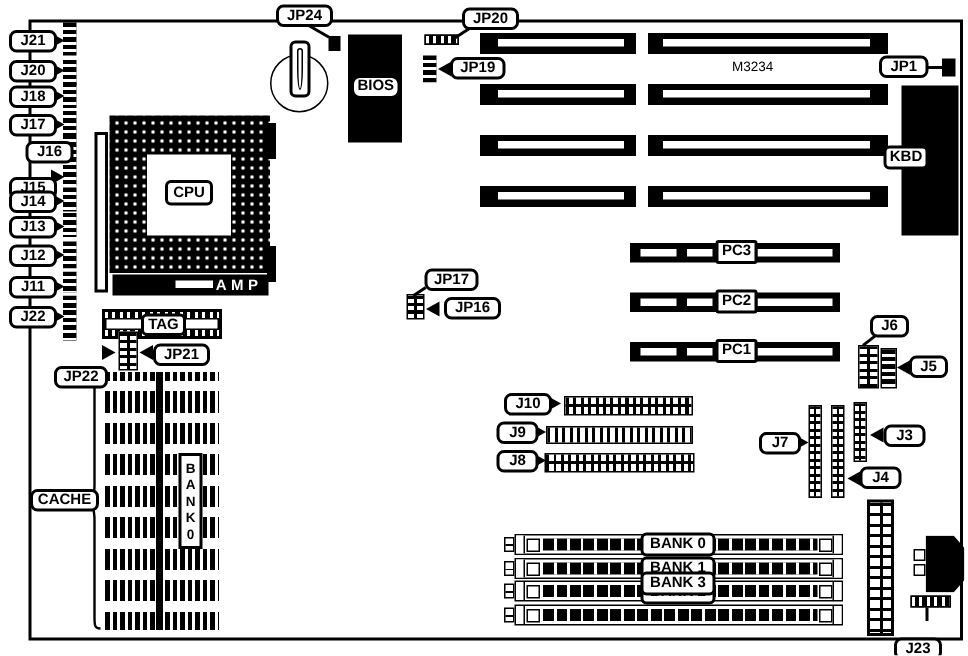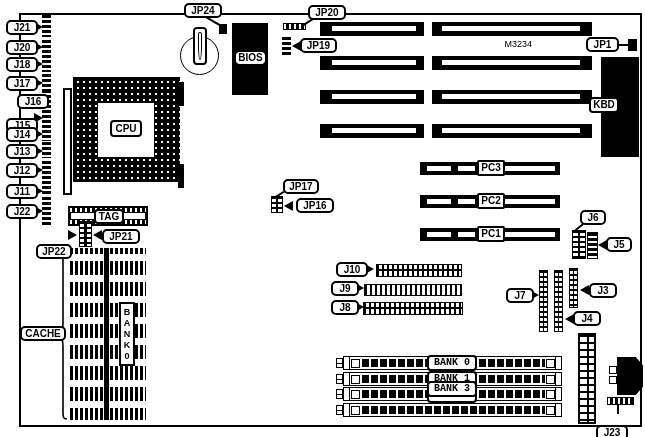--- a/index.html
+++ b/index.html
@@ -62,21 +62,21 @@
   
   .simm { position:absolute; left:343px; width:219px; height:14px; background:#fff; border:1px solid #000; }
   .simm .bar { position:absolute; left:18px; right:16px; top:2px; bottom:2px; background:#000;
     background-image:repeating-linear-gradient(90deg,transparent 0 7px,#fff 7px 9px); }
   .simm .latch-l { position:absolute; left:7px; top:2px; width:9px; height:9px; background:#fff; border:1px solid #000; z-index:2; }
   .simm .latch-r { position:absolute; right:6px; top:2px; width:9px; height:9px; background:#fff; border:1px solid #000; z-index:2; }
   .simm .cap-l { position:absolute; left:0; top:0; bottom:0; width:6px; background:#fff; border-right:1px solid #000; }
   .simm .cap-r { position:absolute; right:0; top:0; bottom:0; width:6px; background:#fff; border-left:1px solid #000; }
   .endtab { position:absolute; width:7px; height:10px; background:#fff; border:1px solid #000;
     background-image:linear-gradient(180deg,transparent 0 4px,#000 4px 5px,transparent 5px); }
-  .bankbox { position:absolute; left:427px; width:50px; height:16px;font-family:Liberation Mono, monospace; }
+  .bankbox { position:absolute; left:427px; width:50px; height:16px; }
 </style>
 </head>
 <body>
 
 <div id="canvas">
 
   <div id="board"></div>
 
   <div class="co" style="left:6px;top:20px;width:32px">J21</div>
   <div class="co" style="left:6px;top:40px;width:32px">J20</div>
@@ -115,20 +115,24 @@
   <div class="hdash" style="left:42px;top:197px;width:9px;height:30px"></div>
 
   <div id="cpu-socket">
     <div id="cpu-inner"></div>
   </div>
   <div class="lbl" style="left:110px;top:120px;width:32px;height:17px">CPU</div>
   <div class="abs" style="left:63px;top:88px;width:9px;height:107px;background:#fff;border:2px solid #000"></div>
   <div class="blk" style="left:178px;top:82px;width:6px;height:24px"></div>
   <div class="blk" style="left:178px;top:164px;width:6px;height:24px"></div>
 
+  <div class="blk" style="left:75px;top:183px;width:104px;height:14px;z-index:3">
+    <div class="abs" style="left:42px;top:4px;width:25px;height:5px;background:#fff"></div>
+    <div class="abs" style="right:4px;top:2px;color:#fff;font-size:10px;font-weight:bold;letter-spacing:3px">AMP</div>
+  </div>
 
   <div class="blk" style="left:68px;top:206px;width:80px;height:20px">
     <div class="abs" style="left:2px;right:2px;top:2px;height:4px;background-image:repeating-linear-gradient(90deg,#fff 0 2px,transparent 2px 5px)"></div>
     <div class="abs" style="left:3px;right:3px;top:7px;height:6px;background:#fff"></div>
     <div class="abs" style="left:2px;right:2px;bottom:2px;height:4px;background-image:repeating-linear-gradient(90deg,#fff 0 2px,transparent 2px 5px)"></div>
   </div>
   <div class="lbl" style="left:94px;top:209px;width:30px;height:15px">TAG</div>
 
   <div class="co" style="left:36px;top:244px;width:36px">JP22</div>
   <div class="tri tri-r" style="left:68px;top:230px"></div>
@@ -186,21 +190,21 @@
   <div class="isa" style="left:432px;top:90px;width:160px">
       <div class="isa-in" style="left:10px;right:12px"></div>
     </div>
   <div class="isa" style="left:320px;top:124px;width:104px">
       <div class="isa-in" style="left:12px;right:8px"></div>
     </div>
   <div class="isa" style="left:432px;top:124px;width:160px">
       <div class="isa-in" style="left:10px;right:12px"></div>
     </div>
 
-  <div class="abs" style="left:488px;top:39px;width:44px;text-align:right;font-size:9px;color:#000">M3234</div>
+  <div class="abs" style="left:488px;top:39px;width:44px;text-align:left;font-size:9px;color:#000">M3234</div>
 
   <div class="co" style="left:586px;top:37px;width:33px">JP1</div>
   <div class="line" style="left:618px;top:44px;width:10px;height:2px"></div>
   <div class="blk" style="left:628px;top:39px;width:9px;height:12px"></div>
 
   <div class="blk" style="left:601px;top:57px;width:38px;height:100px"></div>
   <div class="lbl" style="left:589px;top:97px;width:30px;height:16px">KBD</div>
 
   <div class="pci" style="top:162px">
     <div class="w" style="left:7px;width:24px"></div>

